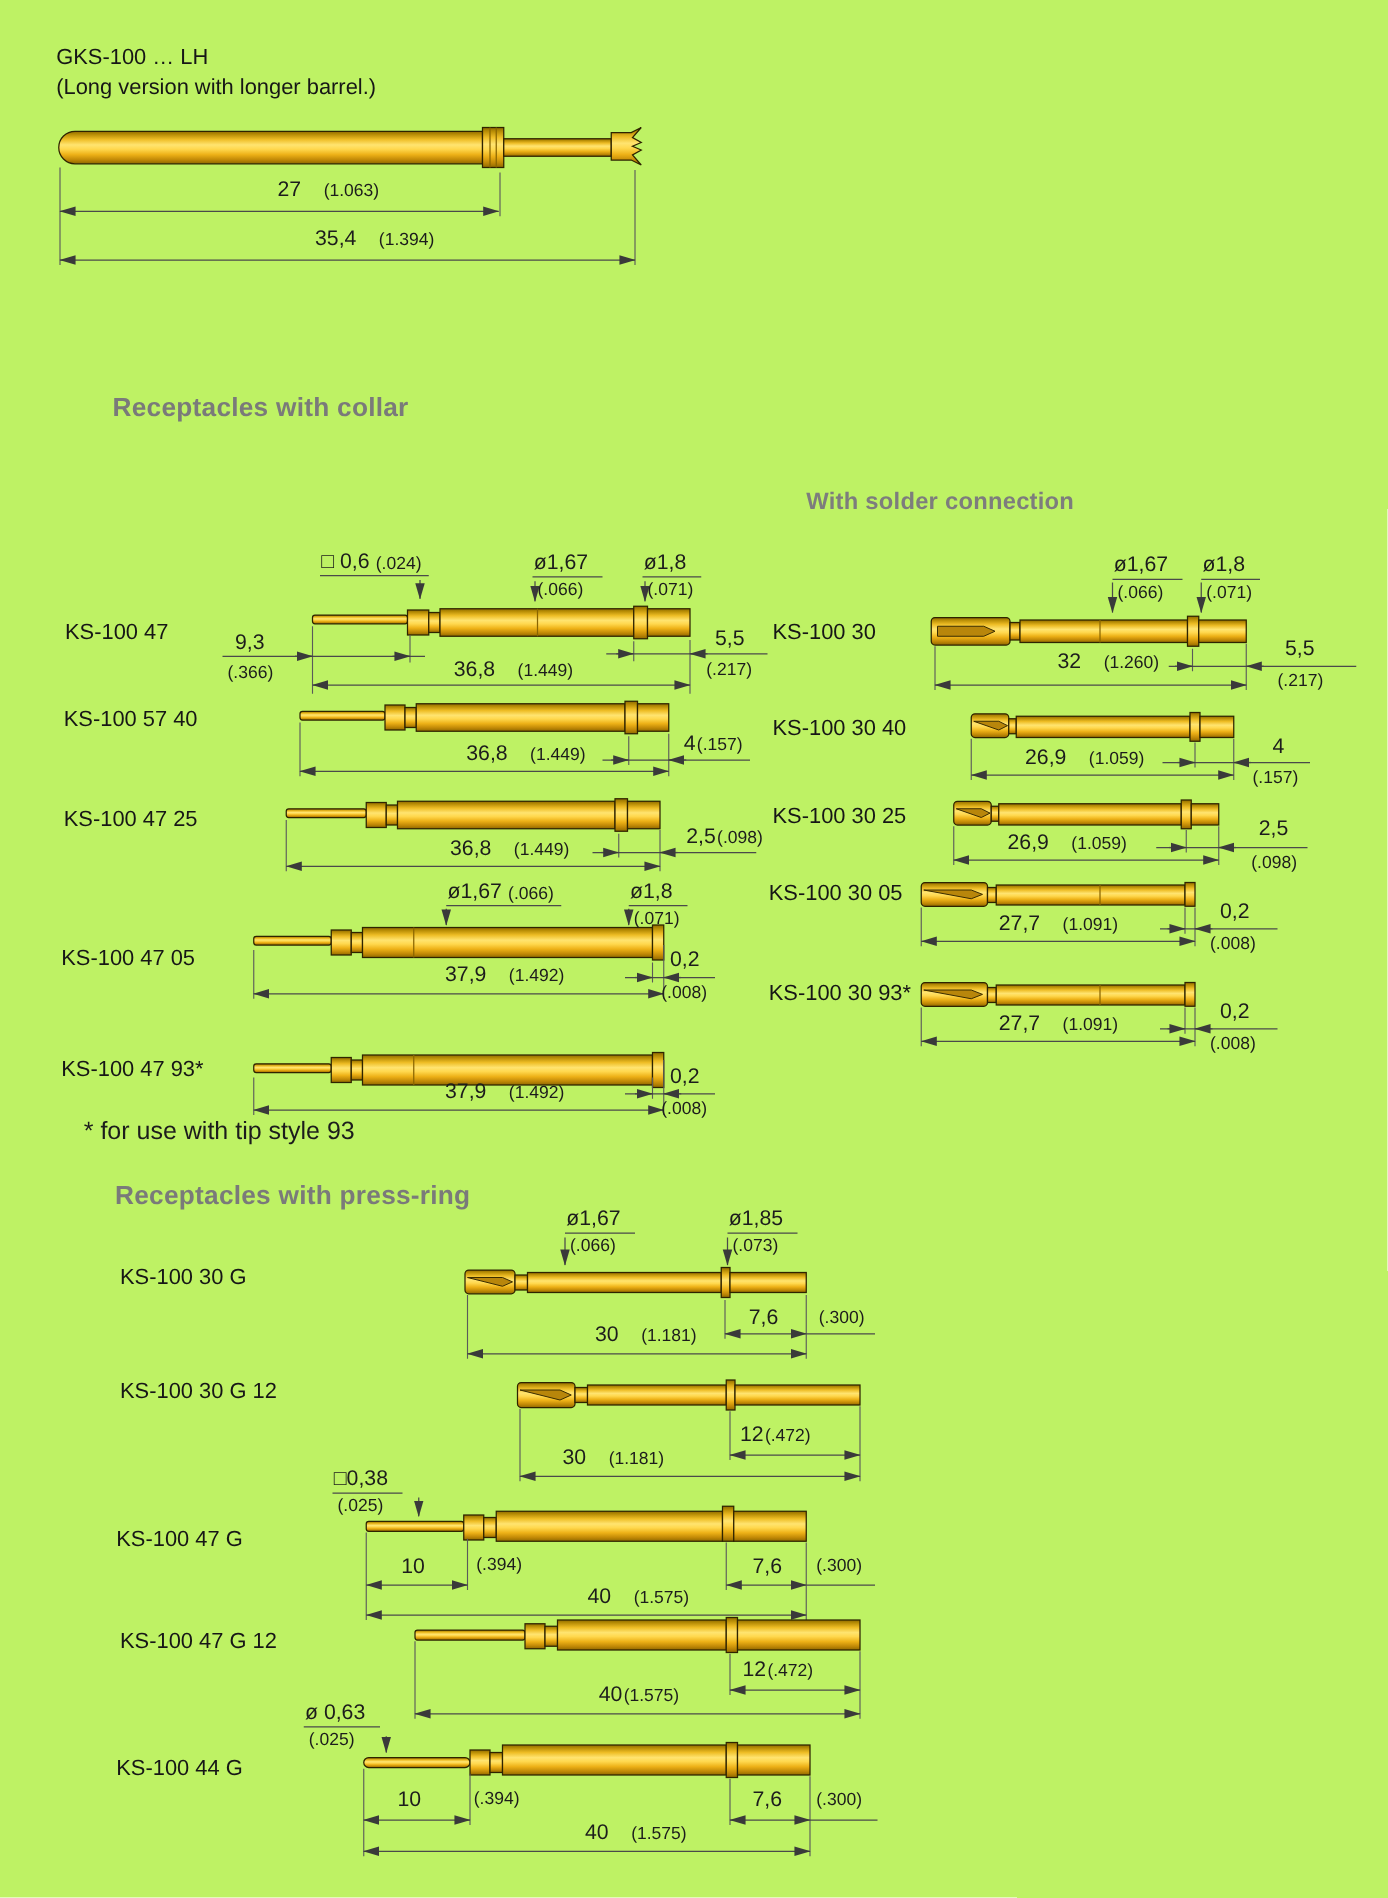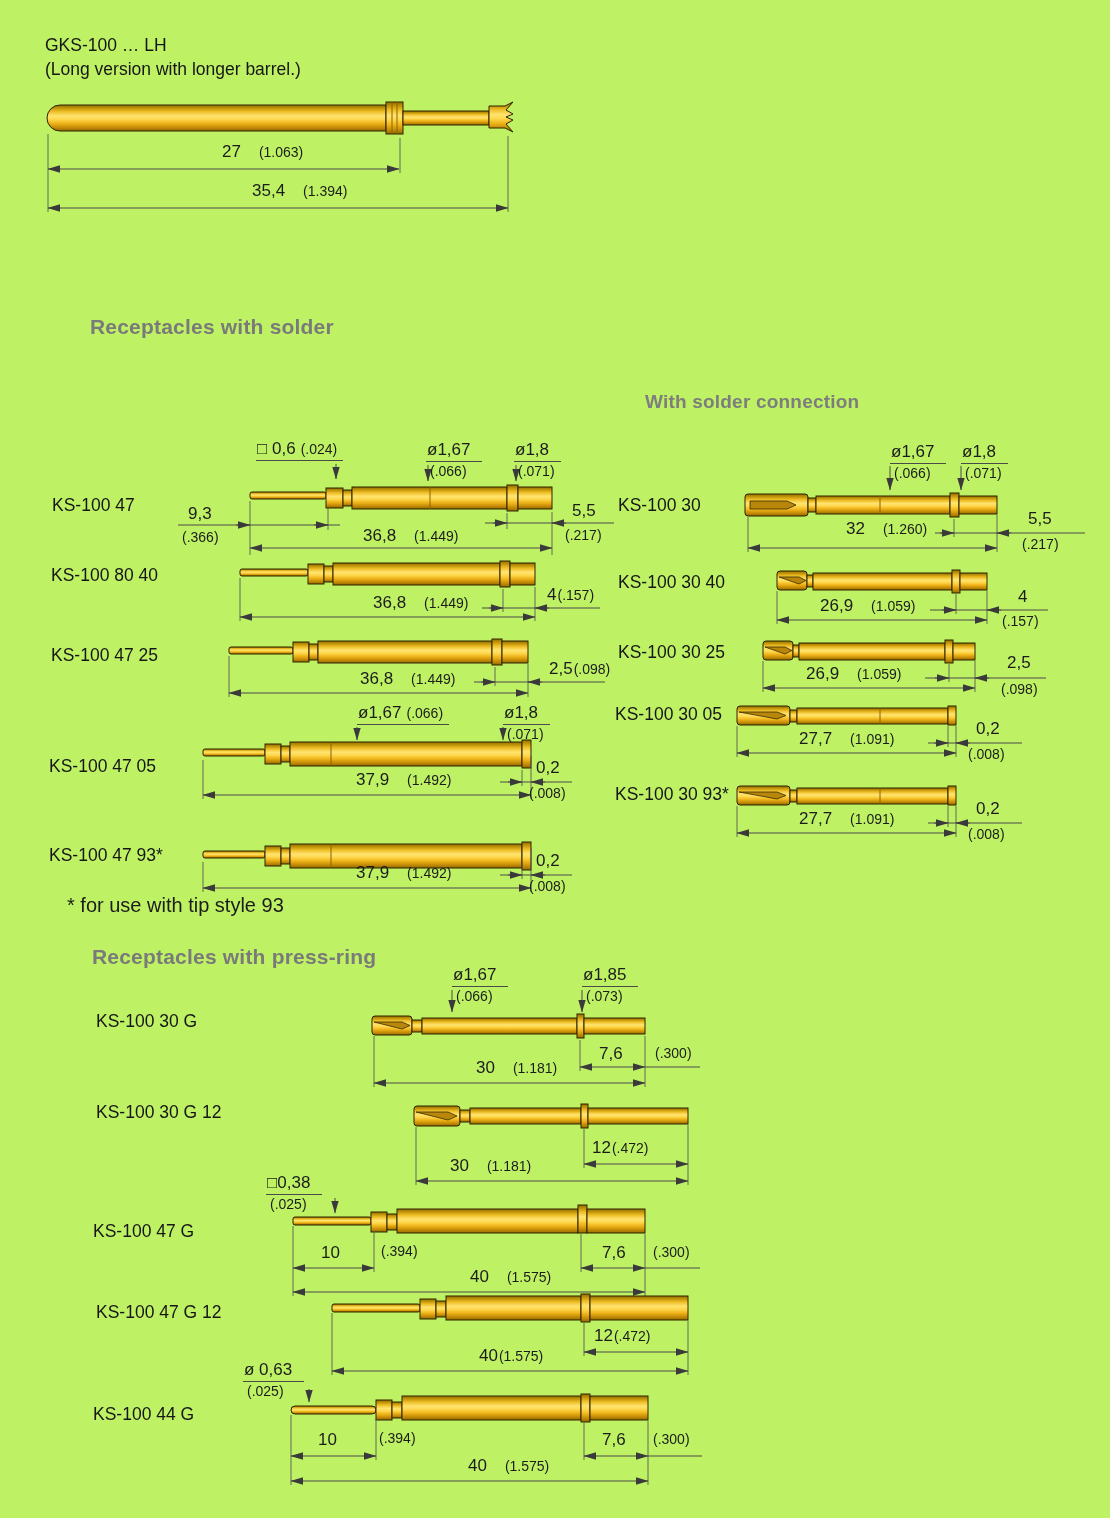--- a/index.html
+++ b/index.html
@@ -9,21 +9,21 @@
   .h1{font-size:21px;font-weight:bold;color:#7a7a7a;letter-spacing:.2px}
   .h2{font-size:19px;font-weight:bold;color:#7d7d7d;letter-spacing:.2px}
   .lbl{font-size:17.5px;color:#161616}
   .small{font-size:20px}
   .mm{font-size:17px;color:#1c1c1c}
   .in{font-size:14px;color:#1c1c1c}
   .dim{display:flex;align-items:baseline;gap:18px}
   .dim.tight{gap:1px}
   .callout .c-mm{display:block;border-bottom:1.2px solid #4a4a4a;padding:0 12px 2px 1px;font-size:17px}
   .callout .c-in{display:block;padding:2px 1px 0 4px;font-size:14px}
-  .ic-row{display:inline-flex;gap:5px;align-items:center;border-bottom:1.2px solid #4a4a4a;padding:0 6px 2px 1px}
+  .ic-row{display:inline-flex;gap:5px;align-items:flex-end;border-bottom:1.2px solid #4a4a4a;padding:0 6px 2px 1px}
   svg .ln{stroke:#4a4a4a;stroke-width:1;fill:none}
   svg .ext{stroke:#5a5a5a;stroke-width:.9;fill:none}
   svg .ae{marker-end:url(#ar)}
   svg .dl{marker-start:url(#ar);marker-end:url(#ar)}
   svg .au{fill:url(#gold);stroke:#2e2300;stroke-width:1}
   svg .slot{fill:#b8860b;stroke:#3a2c00;stroke-width:.8}
   svg .seam{stroke:#8a6500;stroke-width:1}
 </style>
 </head>
 <body>
@@ -320,27 +320,27 @@
 <div class="abs lbl" style="left:45px;top:60px">(Long version with longer barrel.)</div>
 <div class="abs dim" style="left:222px;top:143px">
   <span class="mm">27</span>
   <span class="in">(1.063)</span>
 </div>
 <div class="abs dim" style="left:252px;top:182px">
   <span class="mm">35,4</span>
   <span class="in">(1.394)</span>
 </div>
 
-<div class="abs h1" style="left:90px;top:316px">Receptacles with solder</div>
+<div class="abs h1" style="left:90px;top:316px">Receptacles with collar</div>
 <div class="abs h2" style="left:645px;top:392px">With solder connection</div>
 <div class="abs small" style="left:67px;top:895px">* for use with tip style 93</div>
 <div class="abs h1" style="left:92px;top:946px">Receptacles with press-ring</div>
 
 <div class="abs lbl" style="left:52px;top:496px">KS-100 47</div>
-<div class="abs lbl" style="left:51px;top:566px">KS-100 80 40</div>
+<div class="abs lbl" style="left:51px;top:566px">KS-100 57 40</div>
 <div class="abs lbl" style="left:51px;top:646px">KS-100 47 25</div>
 <div class="abs lbl" style="left:49px;top:757px">KS-100 47 05</div>
 <div class="abs lbl" style="left:49px;top:846px">KS-100 47 93*</div>
 <div class="abs lbl" style="left:618px;top:496px">KS-100 30</div>
 <div class="abs lbl" style="left:618px;top:573px">KS-100 30 40</div>
 <div class="abs lbl" style="left:618px;top:643px">KS-100 30 25</div>
 <div class="abs lbl" style="left:615px;top:705px">KS-100 30 05</div>
 <div class="abs lbl" style="left:615px;top:785px">KS-100 30 93*</div>
 <div class="abs lbl" style="left:96px;top:1012px">KS-100 30 G</div>
 <div class="abs lbl" style="left:96px;top:1103px">KS-100 30 G 12</div>

